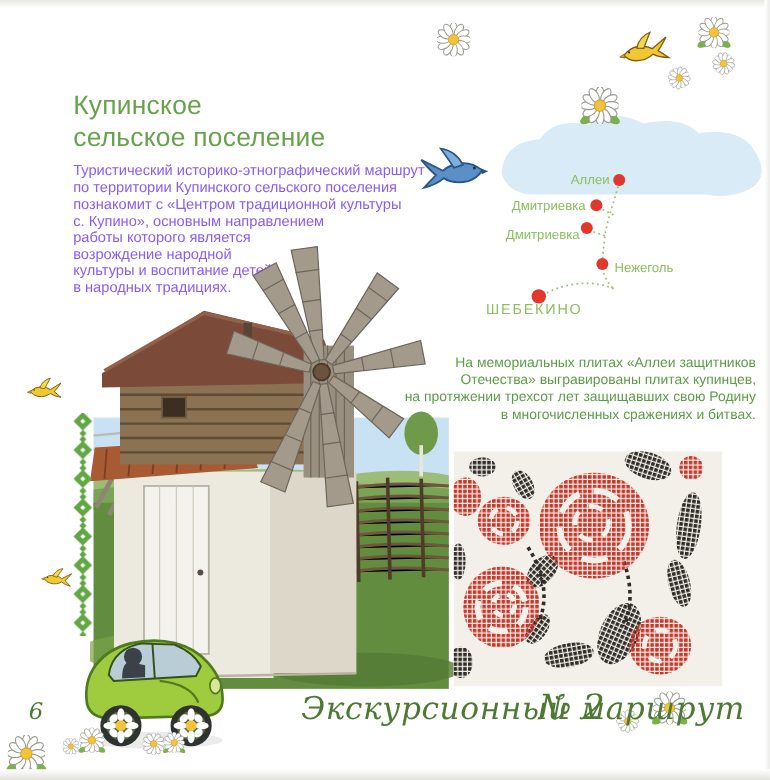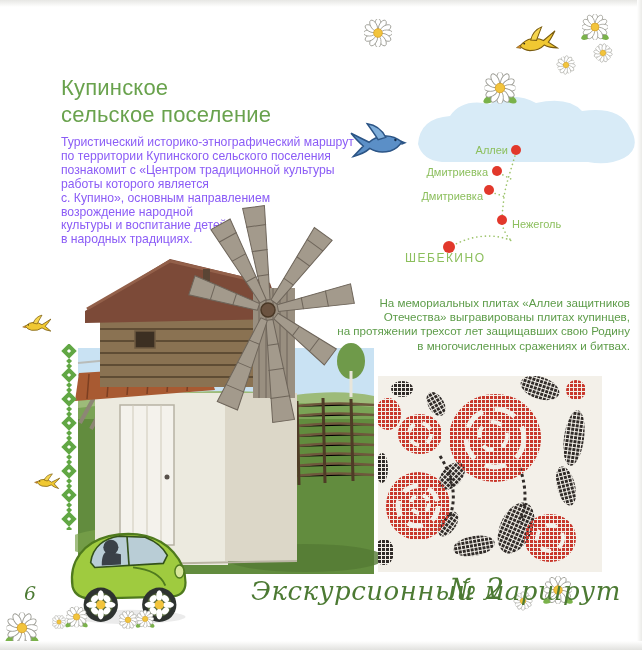--- a/index.html
+++ b/index.html
@@ -66,22 +66,22 @@
 
   <div class="abs title">
     <div>Купинское</div>
     <div>сельское поселение</div>
   </div>
 
   <div class="abs intro">
     <div>Туристический историко-этнографический маршрут</div>
     <div>по территории Купинского сельского поселения</div>
     <div>познакомит с «Центром традиционной культуры</div>
+    <div>с. Купино», основным направлением</div>
     <div>работы которого является</div>
-    <div>с. Купино», основным направлением</div>
     <div>возрождение народной</div>
     <div>культуры и воспитание детей</div>
     <div>в народных традициях.</div>
   </div>
 
   <div class="abs memorial">
     <div>На мемориальных плитах «Аллеи защитников</div>
     <div>Отечества» выгравированы плитах купинцев,</div>
     <div>на протяжении трехсот лет защищавших свою Родину</div>
     <div>в многочисленных сражениях и битвах.</div>

